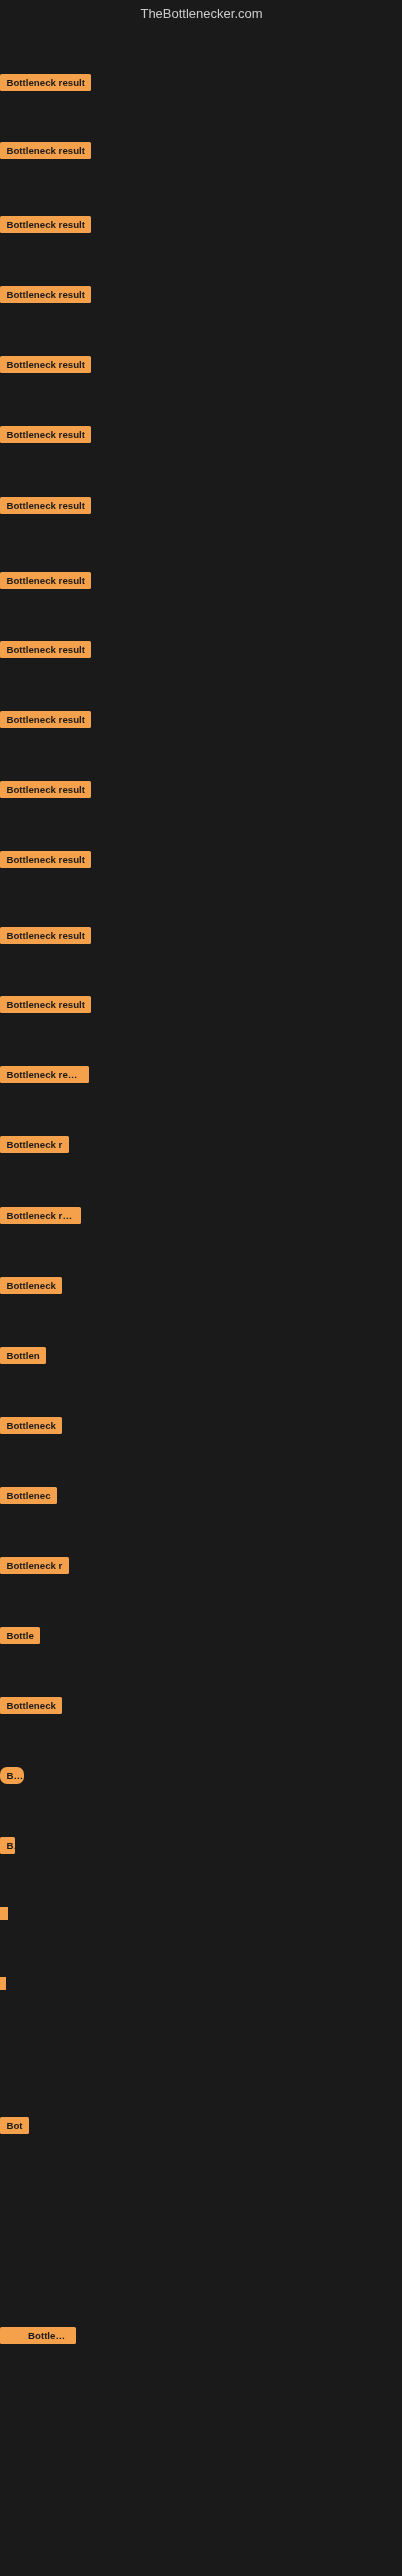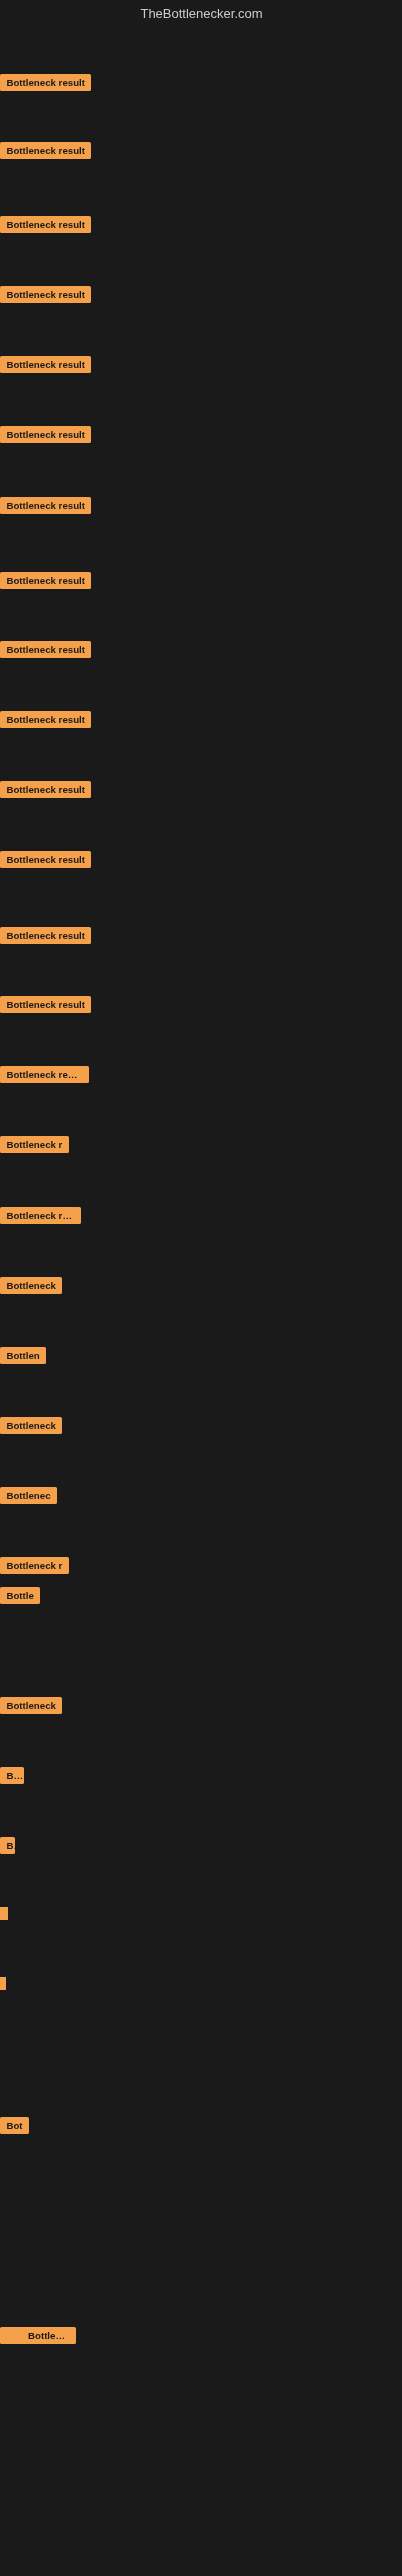--- a/index.html
+++ b/index.html
@@ -63,23 +63,23 @@
     <div class="result-item" style="top: 899px; left: 0px;"><span class="bottleneck-badge" style="max-width: 95px;">Bottleneck result</span></div>
     <div class="result-item" style="top: 968px; left: 0px;"><span class="bottleneck-badge" style="max-width: 93px;">Bottleneck result</span></div>
     <div class="result-item" style="top: 1038px; left: 0px;"><span class="bottleneck-badge" style="max-width: 89px;">Bottleneck result</span></div>
     <div class="result-item" style="top: 1108px; left: 0px;"><span class="bottleneck-badge" style="max-width: 72px;">Bottleneck r</span></div>
     <div class="result-item" style="top: 1179px; left: 0px;"><span class="bottleneck-badge" style="max-width: 81px;">Bottleneck resu</span></div>
     <div class="result-item" style="top: 1249px; left: 0px;"><span class="bottleneck-badge" style="max-width: 64px;">Bottleneck</span></div>
     <div class="result-item" style="top: 1319px; left: 0px;"><span class="bottleneck-badge" style="max-width: 48px;">Bottlen</span></div>
     <div class="result-item" style="top: 1389px; left: 0px;"><span class="bottleneck-badge" style="max-width: 64px;">Bottleneck</span></div>
     <div class="result-item" style="top: 1459px; left: 0px;"><span class="bottleneck-badge" style="max-width: 58px;">Bottlenec</span></div>
     <div class="result-item" style="top: 1529px; left: 0px;"><span class="bottleneck-badge" style="max-width: 72px;">Bottleneck r</span></div>
-    <div class="result-item" style="top: 1559px; left: 0px;"><span class="bottleneck-badge" style="max-width: 42px;">Bottle</span></div>
+    <div class="result-item" style="top: 1599px; left: 0px;"><span class="bottleneck-badge" style="max-width: 42px;">Bottle</span></div>
     <div class="result-item" style="top: 1669px; left: 0px;"><span class="bottleneck-badge" style="max-width: 64px;">Bottleneck</span></div>
-    <div class="result-item" style="top: 1739px; left: 0px;"><span class="bottleneck-badge" style="max-width: 24px;">Bo</span></div>
+    <div class="result-item" style="top: 1739px; left: 0px;"><span class="bottleneck-badge" style="max-width: 24px; border-radius: 7px;">Bo</span></div>
     <div class="result-item" style="top: 1809px; left: 0px;"><span class="bottleneck-badge" style="max-width: 14.5px;">B</span></div>
     <div class="result-item" style="top: 1879px; left: 0px;">
       <div style="width: 8px; height: 13px; background-color: rgb(245, 160, 74);"></div>
     </div>
     <div class="result-item" style="top: 1949px; left: 0px;">
       <div style="width: 6.4px; height: 13px; background-color: rgb(245, 160, 74);"></div>
     </div>
     <div class="result-item" style="top: 2089px; left: 0px; text-align: right;"><span class="bottleneck-badge" style="max-width: 29px;">Bot</span></div>
     <div class="result-item" style="top: 2299px; left: 0px;"><span class="bottleneck-badge" style="max-width: 76px; padding-left: 28px;">Bottleneck re</span></div>
   </div>

